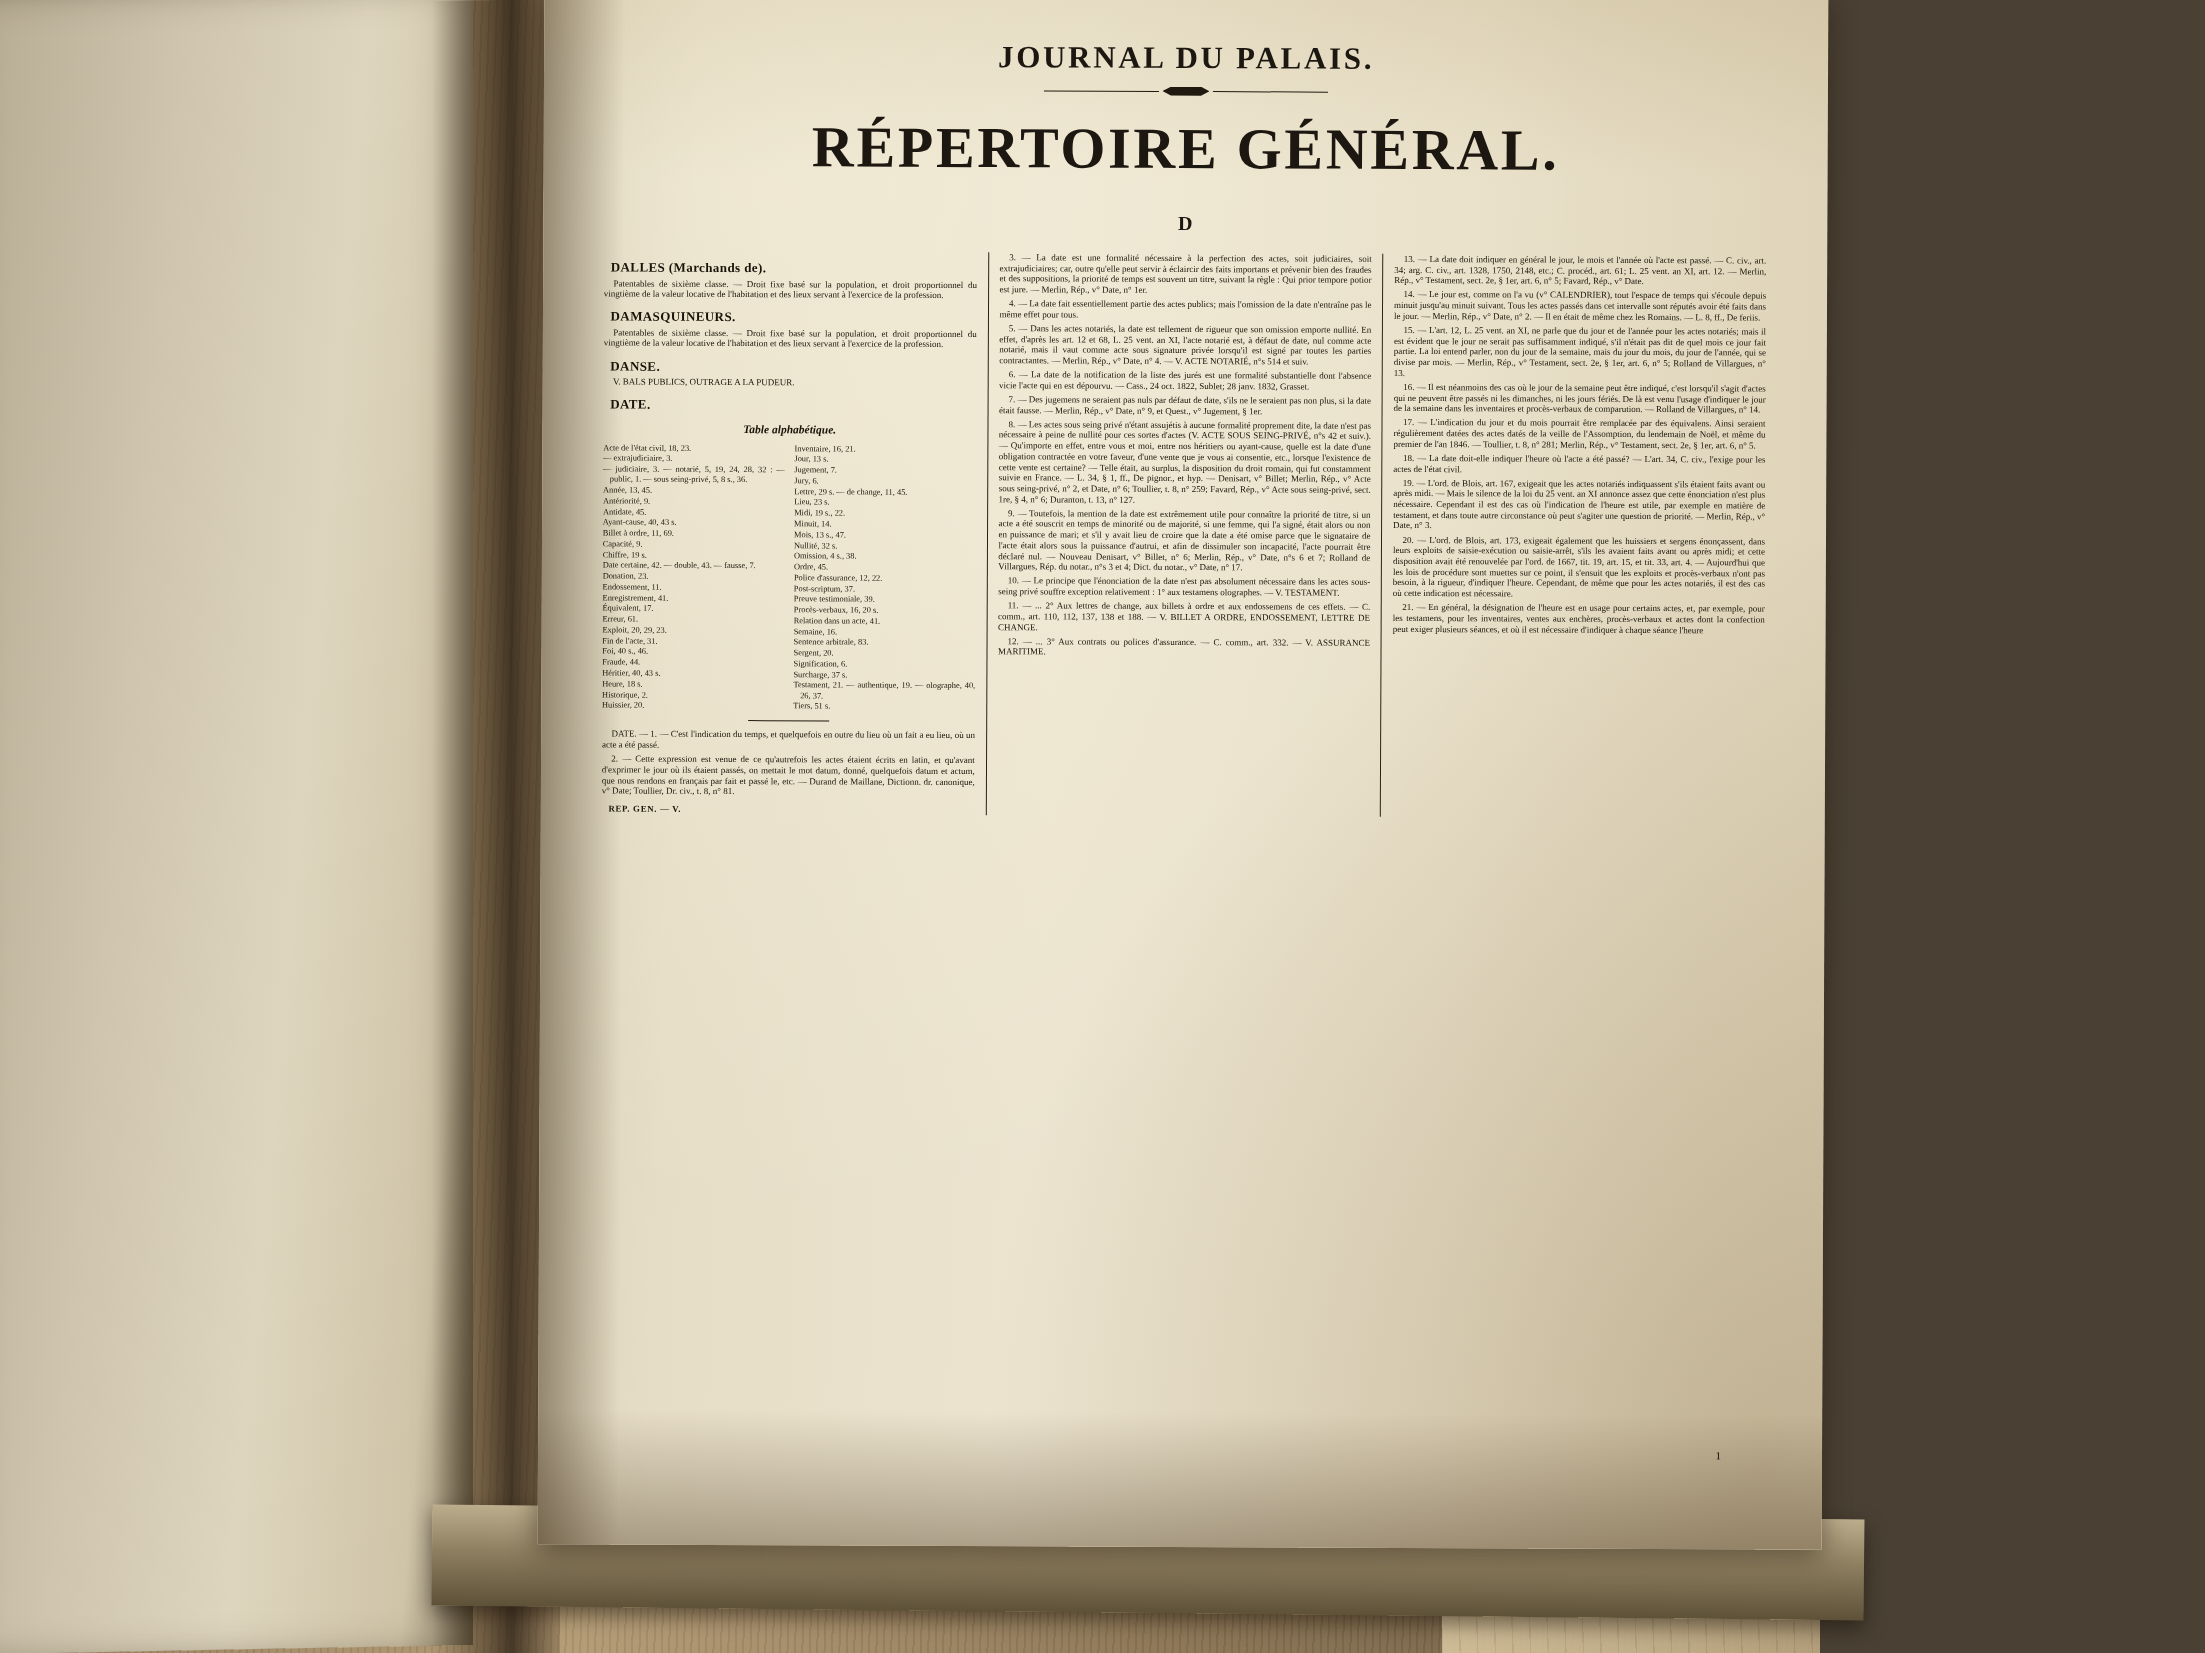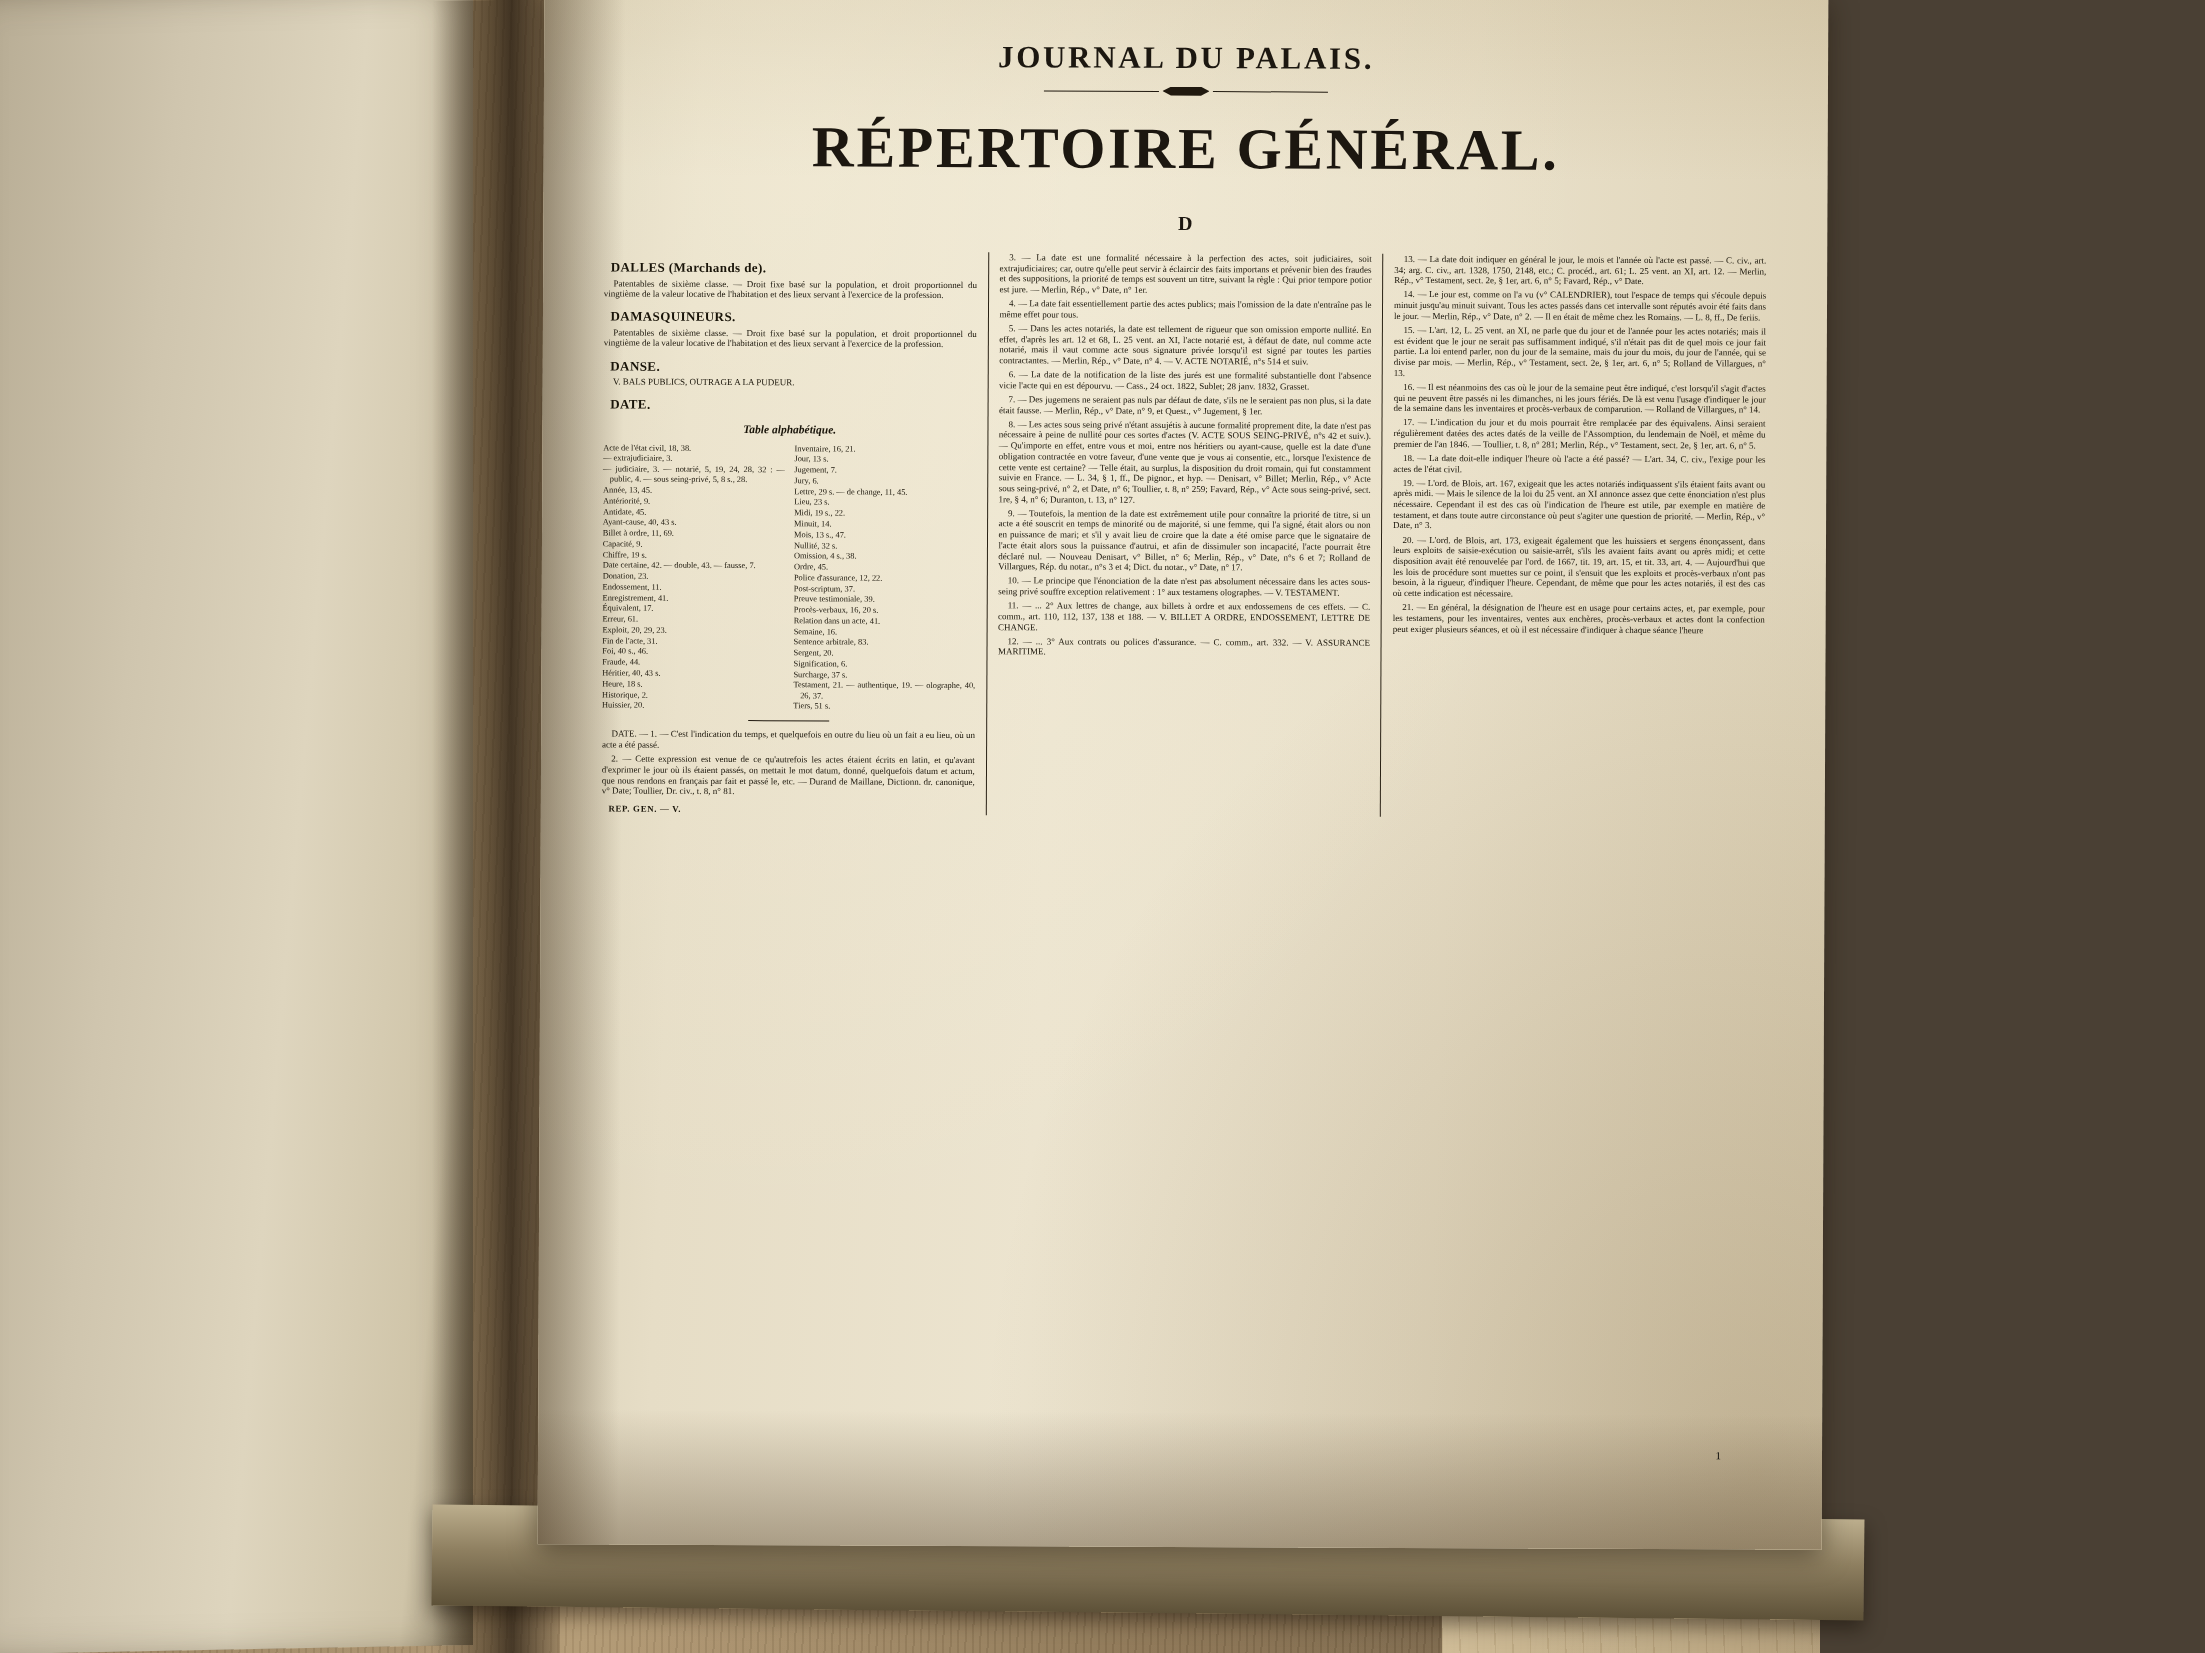--- a/index.html
+++ b/index.html
@@ -256,23 +256,23 @@
 
           <div class="entry-head">DANSE.</div>
           <p class="xref">V. BALS PUBLICS, OUTRAGE A LA PUDEUR.</p>
 
           <div class="entry-head">DATE.</div>
 
           <div class="tbl-title">Table alphabétique.</div>
 
           <div class="index-cols">
             <ul>
-              <li>Acte de l'état civil, 18, 38.</li>
+              <li>Acte de l'état civil, 18, 23.</li>
               <li>— extrajudiciaire, 3.</li>
-              <li>— judiciaire, 3. — notarié, 5, 19, 24, 28, 32 : — public, 4. — sous seing-privé, 5, 8 s., 28.</li>
+              <li>— judiciaire, 3. — notarié, 5, 19, 24, 28, 32 : — public, 1. — sous seing-privé, 5, 8 s., 36.</li>
               <li>Année, 13, 45.</li>
               <li>Antériorité, 9.</li>
               <li>Antidate, 45.</li>
               <li>Ayant-cause, 40, 43 s.</li>
               <li>Billet à ordre, 11, 69.</li>
               <li>Capacité, 9.</li>
               <li>Chiffre, 19 s.</li>
               <li>Date certaine, 42. — double, 43. — fausse, 7.</li>
               <li>Donation, 23.</li>
               <li>Endossement, 11.</li>

